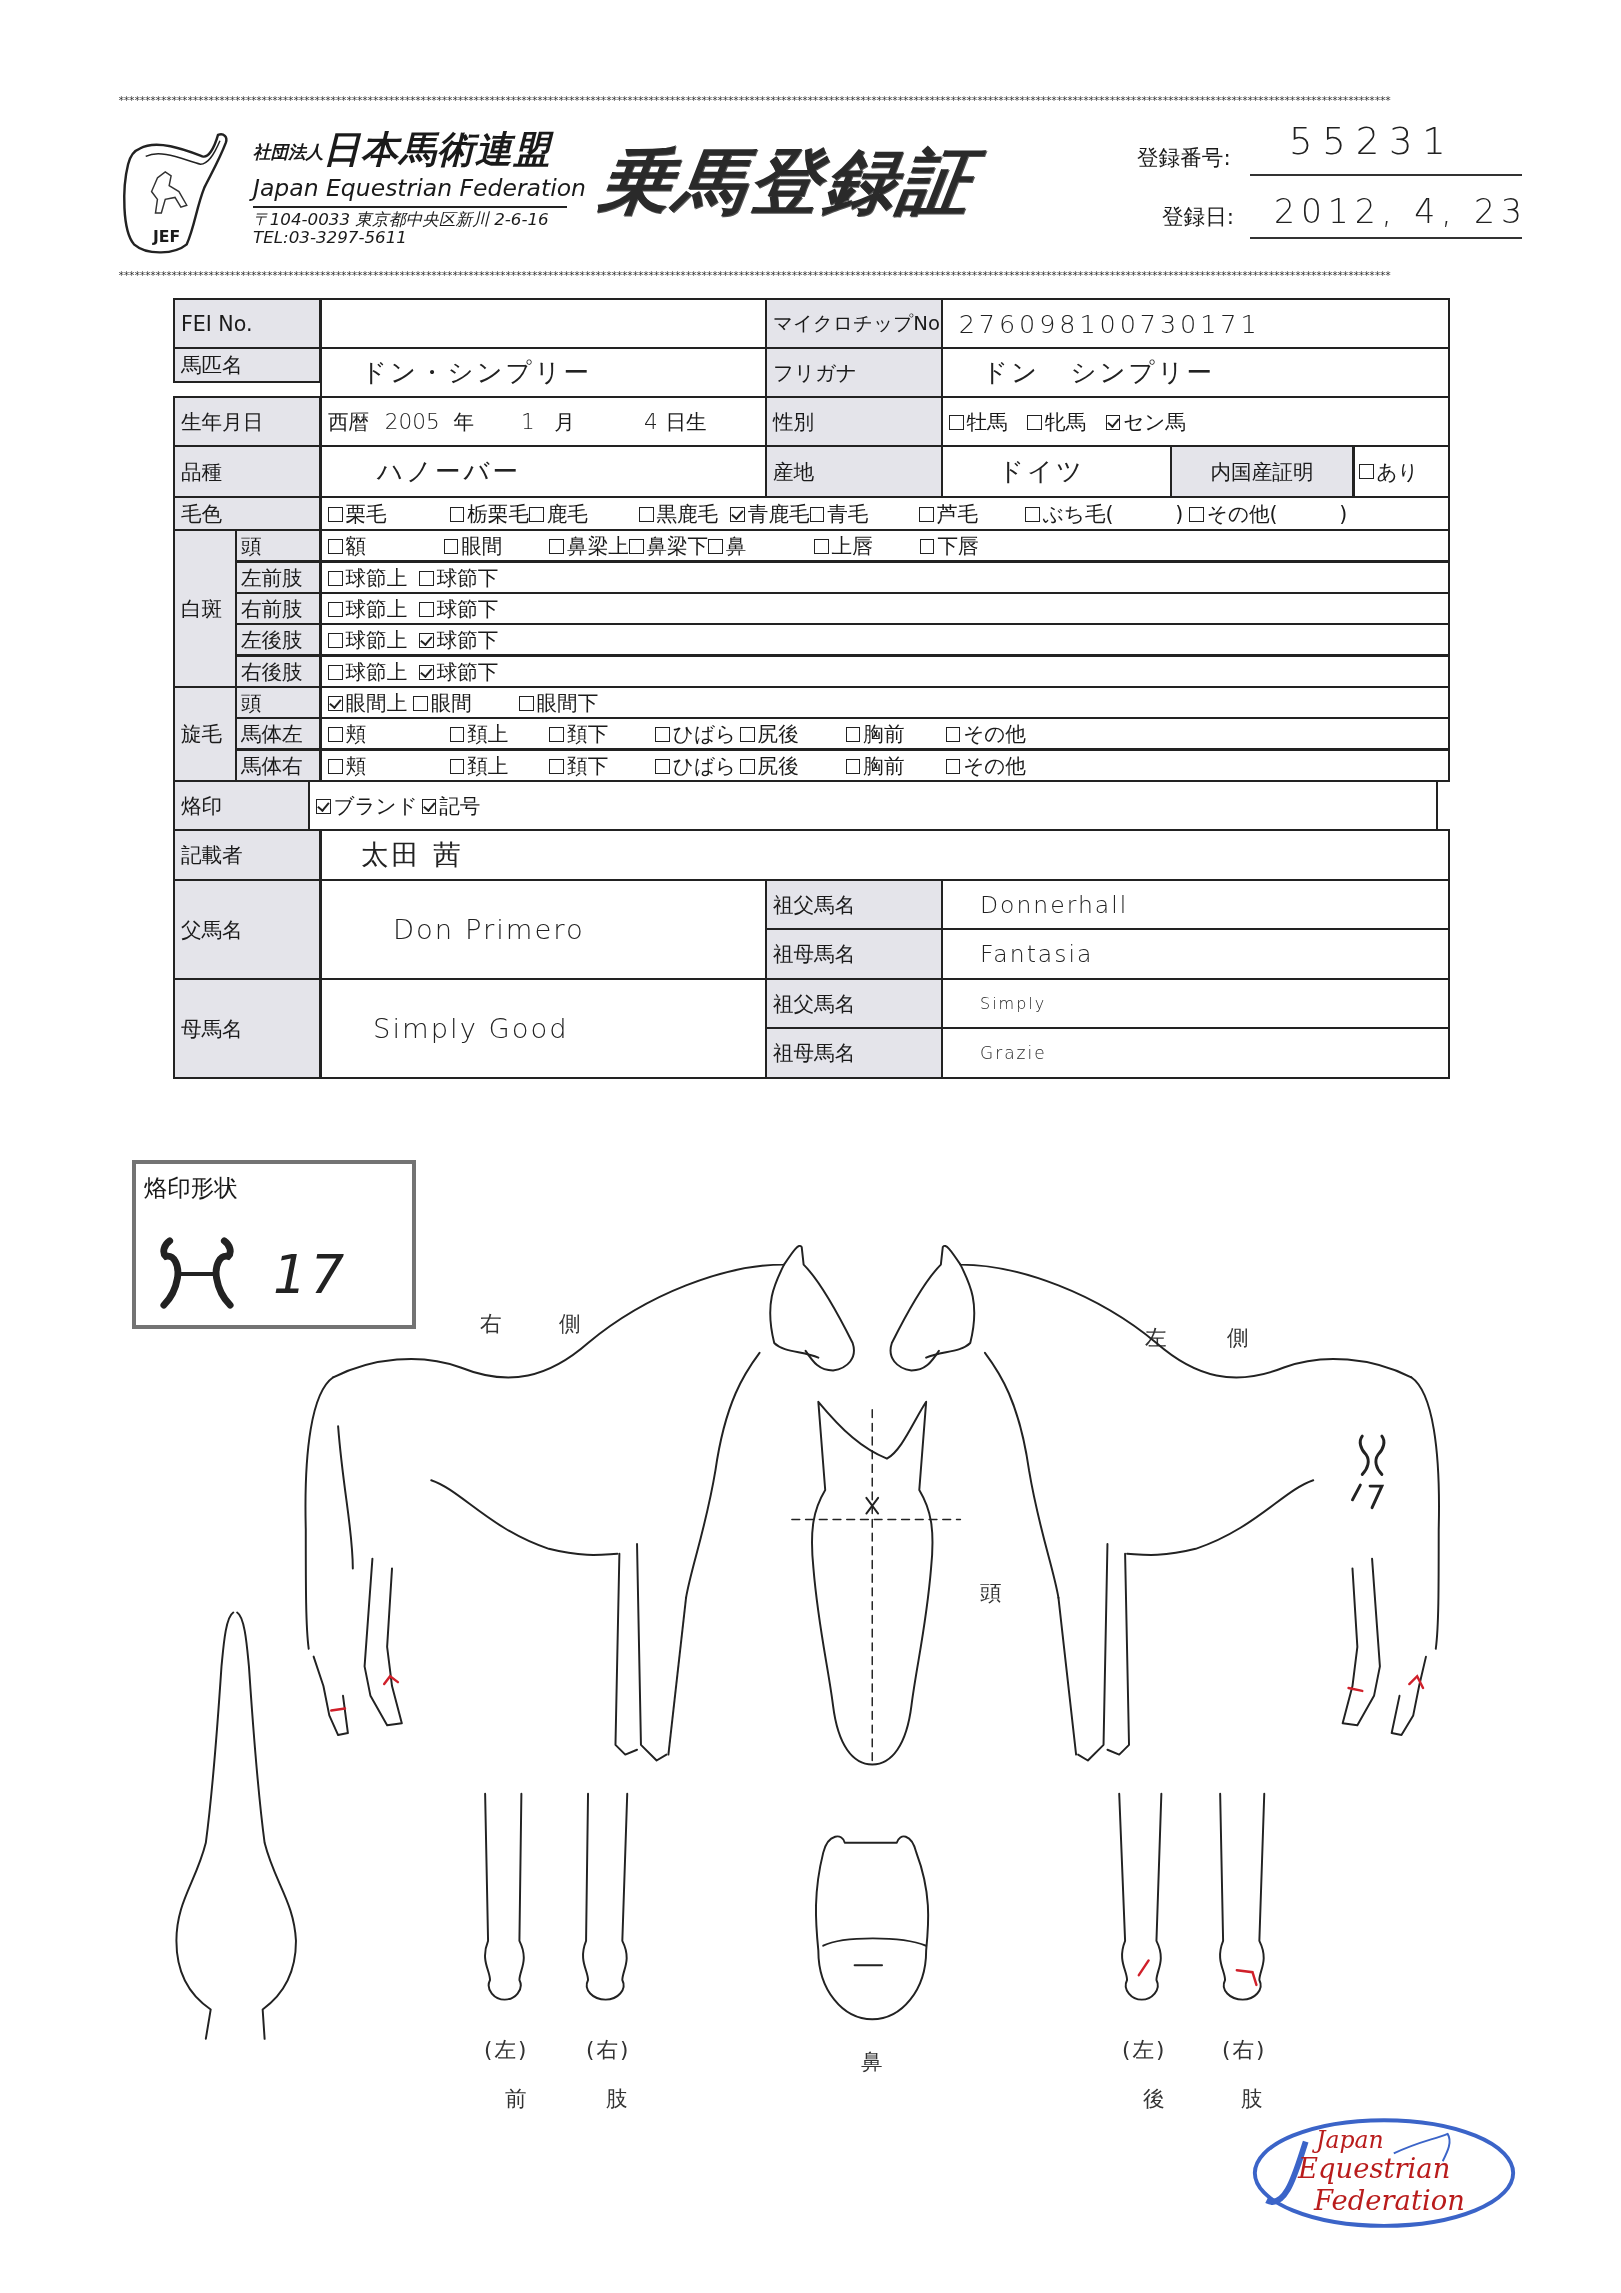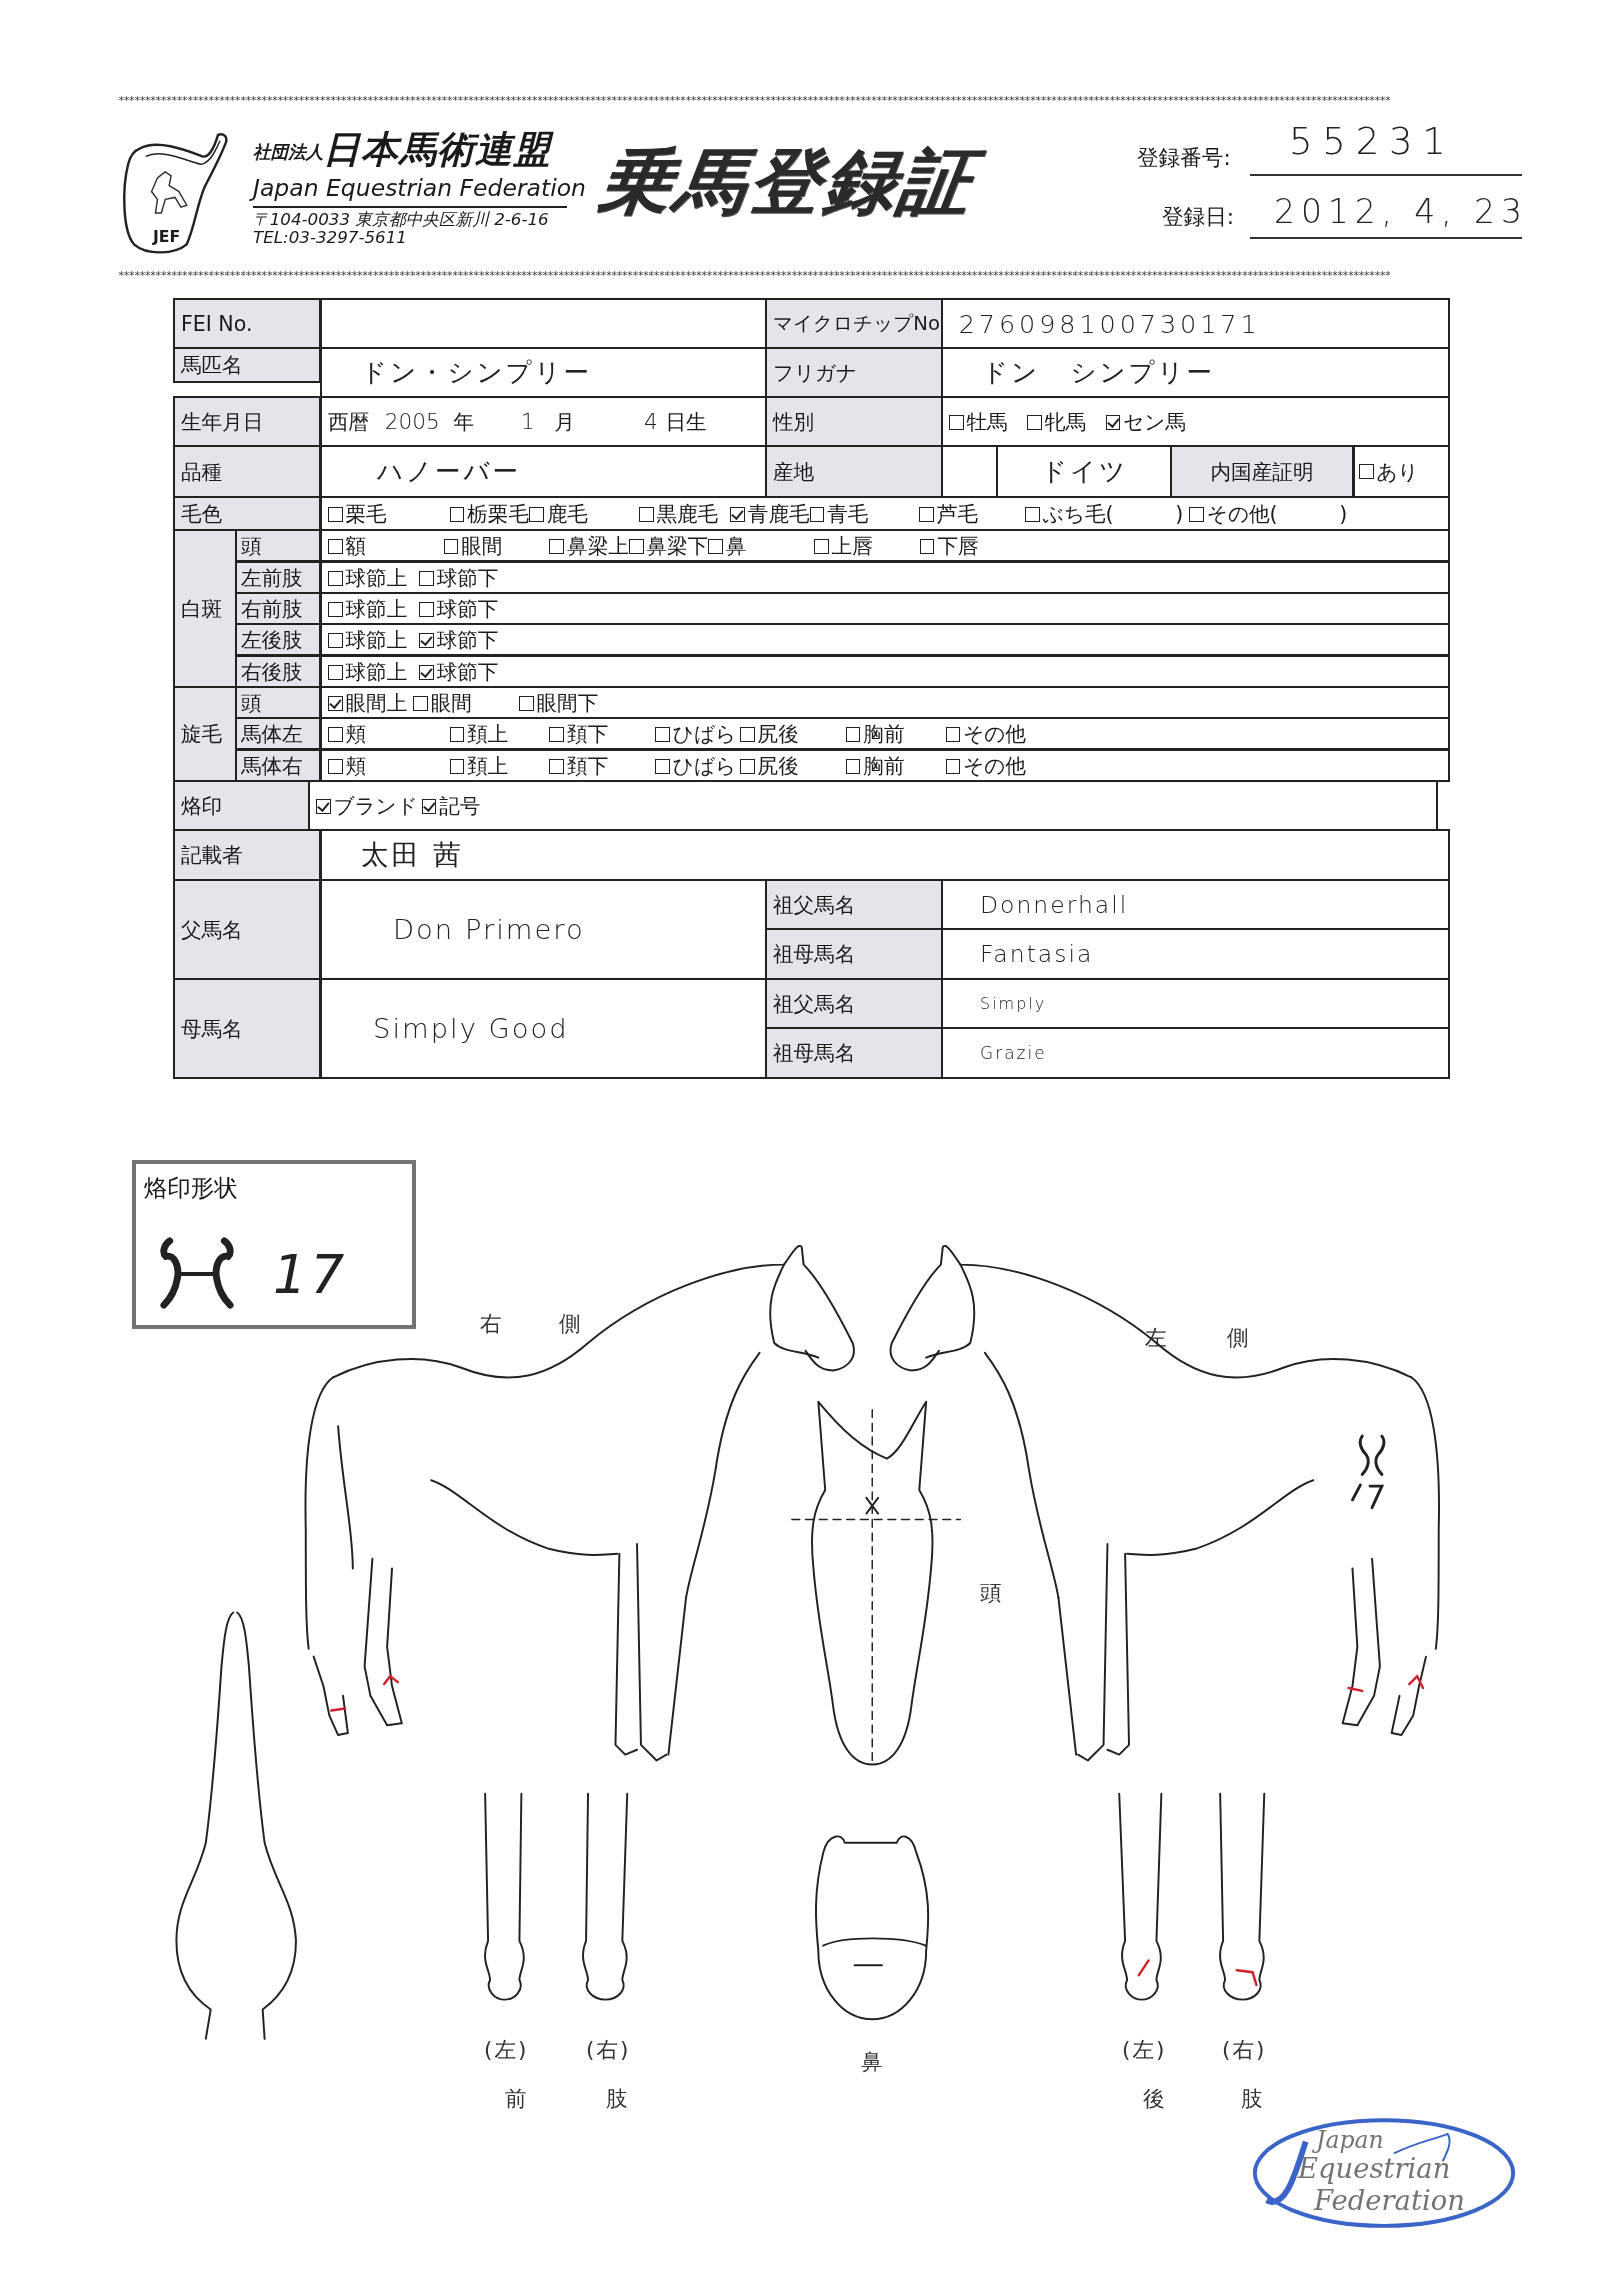--- a/index.html
+++ b/index.html
@@ -25,21 +25,21 @@
           display:flex; align-items:center; padding-left:5.9px; overflow:hidden; white-space:nowrap; }
   .hdr { background:#e4e4ea; }
   .val { background:#fff; }
   .opts span.opt { margin-right:11.8px; }
   .cb { display:inline-block; width:14.7px; height:14.7px; border:1.6px solid #222; margin-right:2.9px;
         vertical-align:-1px; position:relative; box-sizing:border-box; }
   .cb.on::after { content:""; position:absolute; left:2.9px; top:0px; width:4.9px; height:8.8px;
         border:solid #222; border-width:0 2px 2px 0; transform:rotate(40deg); }
   .hv { font-size:25.5px; letter-spacing:2.9px; padding-left:39px; }
   .diagram-label { font-size:21.6px; letter-spacing:2px; color:#333; }
-  .stamp { color:#737373; }
+  .stamp { color:#b91c1c; }
 </style>
 </head>
 <body>
 
 <div class="stars" style="top:94px">************************************************************************************************************************************************************************************************************************************************</div>
 
 <div class="abs" style="left:118px;top:129px;width:116px;height:129px">
   <svg width="116" height="129" viewBox="0 0 118 132">
     <path d="M22 20 C40 10 70 22 86 28 C92 30 98 20 102 6 C108 4 112 8 110 14 C104 30 96 44 88 60 C80 80 78 100 70 118 C58 128 30 130 16 118 C4 104 4 60 10 36 C12 28 16 22 22 20 Z" fill="none" stroke="#222" stroke-width="2.5"></path>
     <path d="M28 28 C44 20 68 32 84 36 C92 36 98 26 104 12" fill="none" stroke="#222" stroke-width="1.5"></path>
@@ -90,21 +90,21 @@
 <div class="cell hdr" style="left:765px;top:396px;width:178px;height:51px">性別</div>
 <div class="cell val opts" style="left:941px;top:396px;width:509px;height:51px">
   <span class="opt"><i class="cb"></i><span>牡馬</span></span>
   <span class="opt" style="margin-left:7.8px"><i class="cb"></i><span>牝馬</span></span>
   <span class="opt" style="margin-left:7.8px"><i class="cb on"></i><span>セン馬</span></span>
 </div>
 
 <div class="cell hdr" style="left:173px;top:445px;width:148px;height:53px">品種</div>
 <div class="cell val hand hv" style="left:320px;top:445px;width:447px;height:53px;padding-left:55px">ハノーバー</div>
 <div class="cell hdr" style="left:765px;top:445px;width:178px;height:53px">産地</div>
-<div class="cell val hand hv" style="left:996px;top:445px;width:231px;height:53px;padding-left:43px">ドイツ</div>
+<div class="cell val hand hv" style="left:941px;top:445px;width:231px;height:53px;padding-left:55px">ドイツ</div>
 <div class="cell hdr" style="left:1170px;top:445px;width:184px;height:53px;justify-content:center;padding-left:0">内国産証明</div>
 <div class="cell val" style="left:1353px;top:445px;width:97px;height:53px;padding-left:3.9px">
     <i class="cb"></i>
     <span>あり</span>
   </div>
 
 <div class="cell hdr" style="left:173px;top:496px;width:148px;height:35px">毛色</div>
 <div class="cell val opts" style="left:320px;top:496px;width:1130px;height:35px">
   <span class="opt" style="width:110px;display:inline-block"><i class="cb"></i><span>栗毛</span></span>
   <span class="opt" style="margin-right:0"><i class="cb"></i><span>栃栗毛</span></span>

